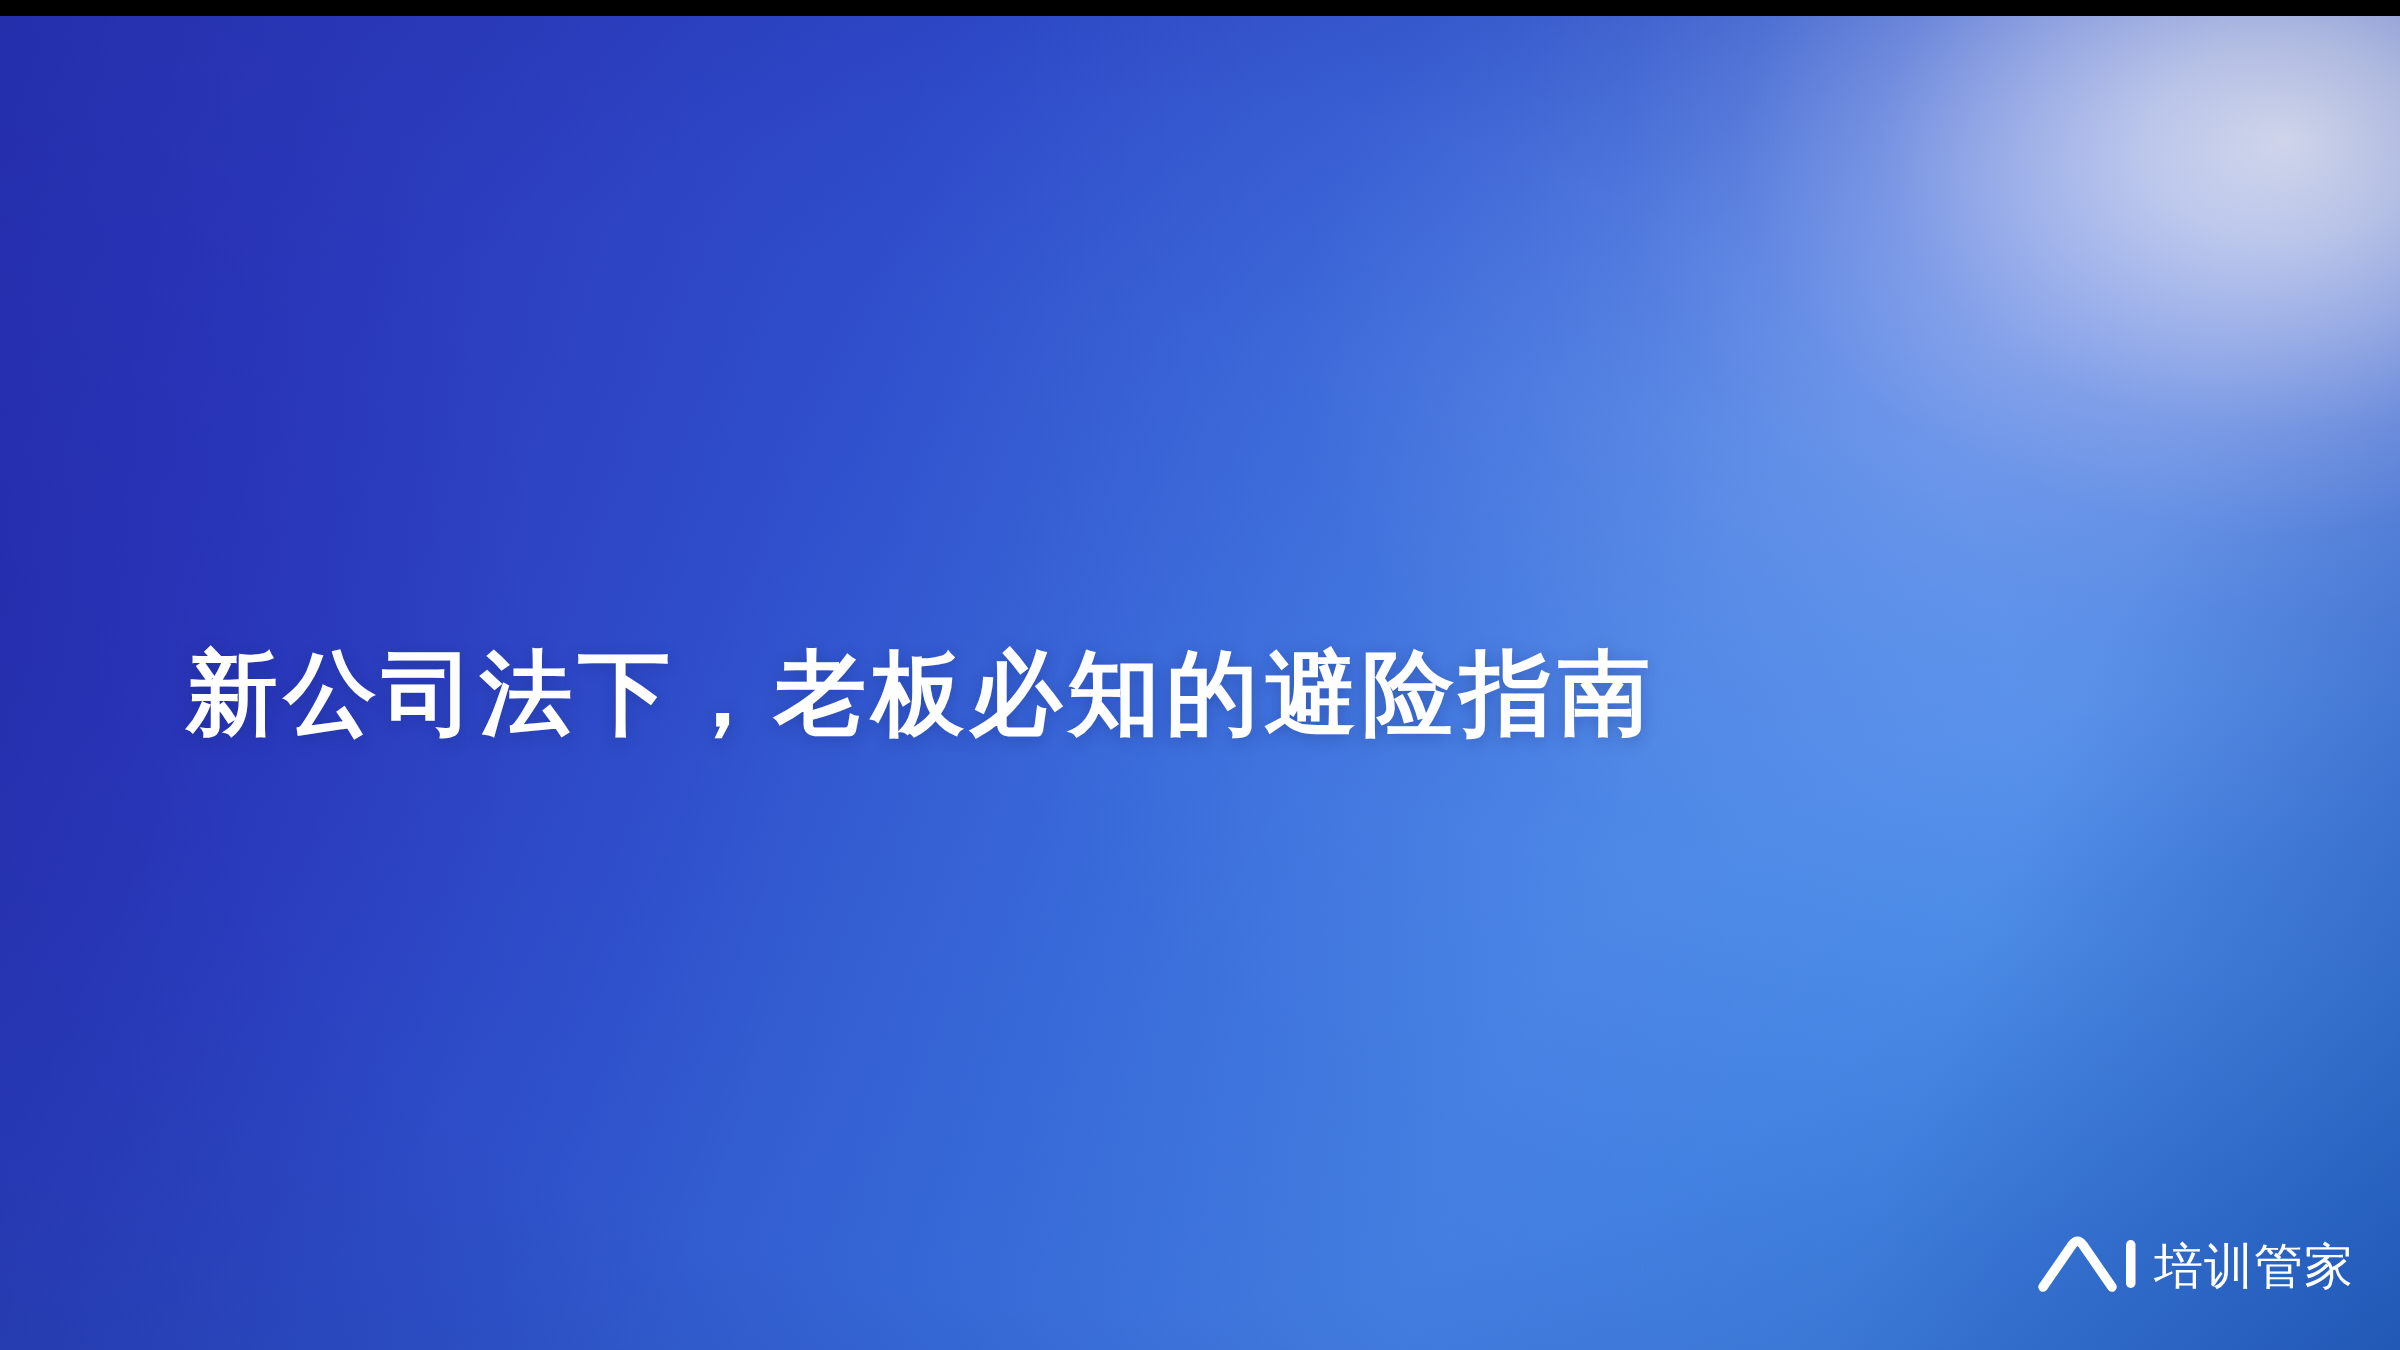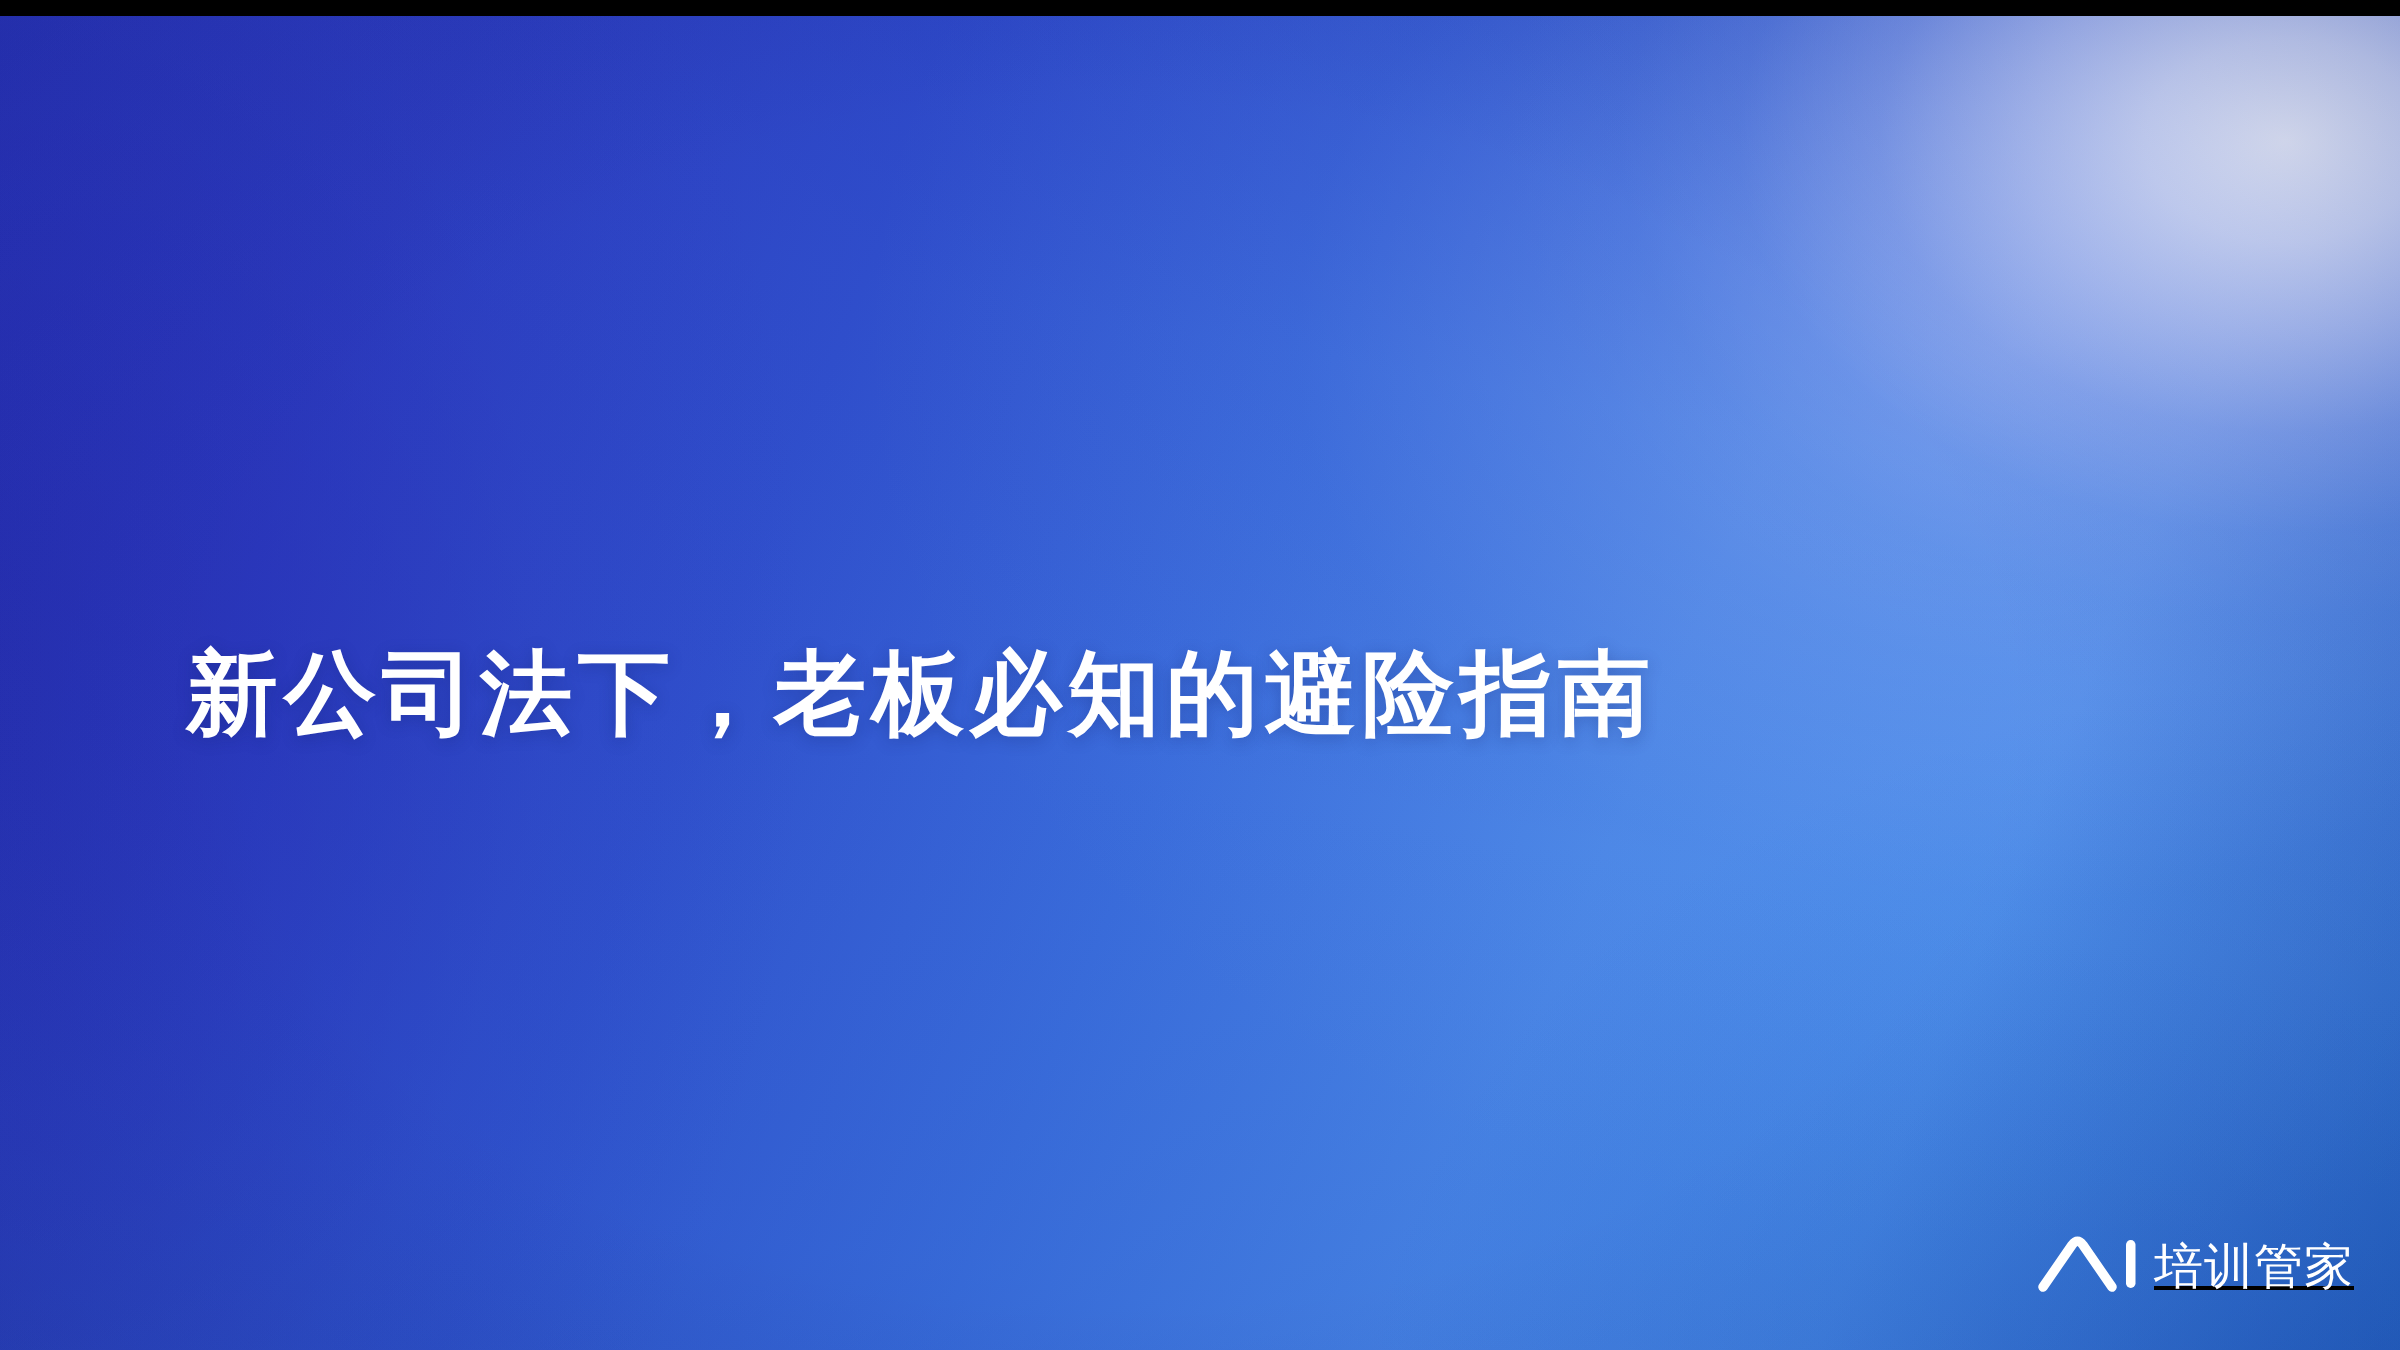--- a/index.html
+++ b/index.html
@@ -110,21 +110,20 @@
   }
 
   
   .logo {
     position: absolute;
     left: 2036px;
     top: 1211px;
     display: flex;
     align-items: center;
     height: 76px;
-    text-decoration: underline;
   }
 
   .logo-ai {
     display: flex;
     align-items: flex-end;
     height: 58px;
     margin-right: 13px;
   }
 
   .logo-ai svg {

